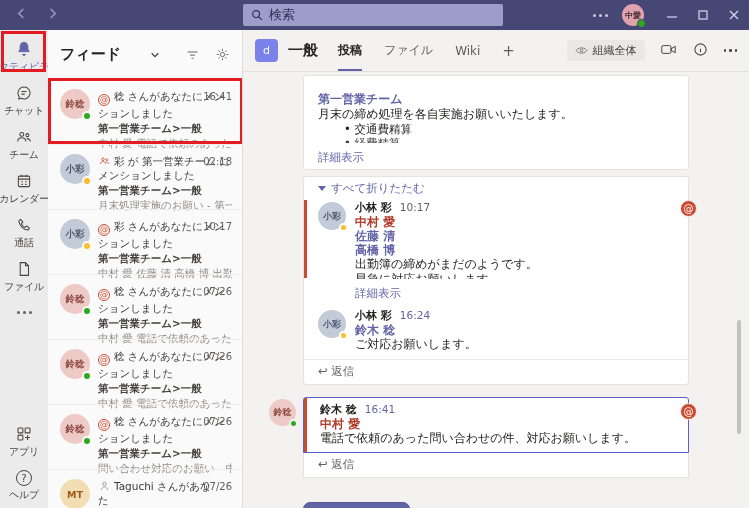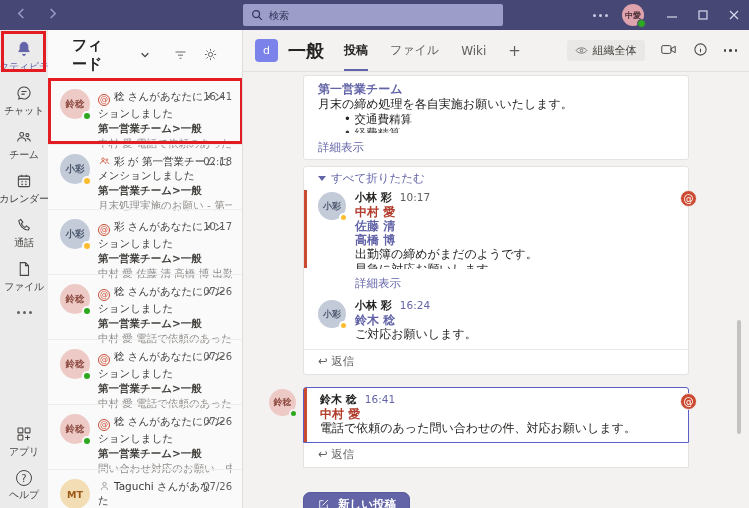--- a/index.html
+++ b/index.html
@@ -5,21 +5,21 @@
   * { box-sizing: border-box; margin: 0; padding: 0; }
   html,body { width:749px; height:508px; overflow:hidden; }
   body { font-family:"DejaVu Sans","Liberation Sans",sans-serif; font-size:12px; color:#252423; background:#fff; position:relative; }
 
   
   .titlebar { height:30px; background:#464775; display:flex; align-items:center; position:relative; }
   .nav-arrows { display:flex; gap:20px; margin-left:16px; }
   .nav-arrow svg { width:11px; height:11px; stroke:#9b9cc6; stroke-width:1.6; fill:none; }
   .searchbox { position:absolute; left:243px; top:4px; width:260px; height:22px; background:#9d; background:#9c9ec9; border-radius:2px; display:flex; align-items:center; padding:0 8px; gap:6px; }
   .searchbox svg { width:12px; height:12px; stroke:#30315c; stroke-width:1.6; fill:none; flex-shrink:0; }
-  .searchbox input { background:transparent; border:none; outline:none; font-size:10px; color:#26274a; width:100%; font-family:Liberation Sans, sans-serif; }
+  .searchbox input { background:transparent; border:none; outline:none; font-size:13px; color:#26274a; width:100%; font-family:Liberation Serif, serif; }
   .searchbox input::placeholder { color:#2e2f55; opacity:1; }
   .tb-right { margin-left:auto; display:flex; align-items:center; height:100%; }
   .tb-dots { display:flex; gap:3px; margin-right:14px; }
   .tb-dots i, .dots i { width:3px; height:3px; border-radius:50%; background:#c9cae3; display:block; }
   .tb-avatar { width:22px; height:22px; border-radius:50%; background:#dfa3ad; color:#4c2f36; font-size:8px; font-weight:bold; display:flex; align-items:center; justify-content:center; position:relative; margin-right:12px; }
   .tb-avatar .presence { position:absolute; right:-2px; bottom:-2px; width:9px; height:9px; border-radius:50%; border:1.5px solid #464775; }
   .presence-available { background:#2ea81f; }
   .presence-away { background:#fbbc2e; }
   .win-btn { width:31px; height:30px; display:flex; align-items:center; justify-content:center; }
   .win-btn svg { width:10px; height:10px; stroke:#d8d9ec; stroke-width:1.2; fill:none; }
@@ -37,21 +37,21 @@
   .rail-dots { height:26px; display:flex; align-items:center; }
   .rail-dots .dots { display:flex; gap:3px; }
   .rail-dots .dots i { background:#616161; }
   .rail-spacer { flex:1; }
   .help-glyph { width:16px; height:16px; border:1.3px solid #484644; border-radius:50%; display:flex; align-items:center; justify-content:center; font-size:10px; color:#484644; }
   .help-glyph::before { content:"?"; }
   .redbox-rail { position:absolute; left:1px; top:1px; width:45px; height:41px; border:3px solid #e31b23; z-index:6; pointer-events:none; }
 
   
   .feed { width:195px; background:#fafafa; border-right:1px solid #dfdedd; position:relative; overflow:hidden; flex-shrink:0; }
-  .feed-header { height:49px; display:flex; align-items:center; padding:0 24px;gap:23px; }
+  .feed-header { height:49px; display:flex; align-items:center; padding:0 12px;gap:23px; }
   .feed-title { font-size:15px; font-weight:bold; color:#252423; }
   .feed-chevron svg { width:10px; height:10px; stroke:#484644; stroke-width:1.6; fill:none; margin-left:6px; margin-top:4px; }
   .feed-hicons { margin-left:auto; display:flex; gap:15px; align-items:center; }
   .feed-hicons svg { width:15px; height:15px; stroke:#605e5c; stroke-width:1.5; fill:none; }
   .feed-item { height:65px; padding:9px 10px 0 12px; display:flex; position:relative; border-top:1px solid #efeeed; cursor:pointer; }
   .feed-item:first-of-type { border-top:none; }
   .fi-avatar { width:30px; height:30px; border-radius:50%; font-size:9.5px; font-weight:bold; display:flex; align-items:center; justify-content:center; position:relative; flex-shrink:0; margin-right:8px; }
   .av-pink { background:#edcac6; color:#8d4a41; }
   .av-slate { background:#c3cbd9; color:#4e5a6e; }
   .av-tan  { background:#f3ddb5; color:#9c5a17; }
@@ -64,38 +64,38 @@
   .fi-title svg.gray { stroke:#8a8886; }
   .fi-time { position:absolute; top:11px; right:10px; font-size:10px; color:#605e5c; }
   .fi-channel { font-size:10.5px; font-weight:600; color:#45433f; margin-top:2px; white-space:nowrap; overflow:hidden; }
   .fi-preview { font-size:10.5px; color:#8f8d8b; margin-top:1px; white-space:nowrap; overflow:hidden; }
   .redbox-feed { position:absolute; left:0; top:48px; width:195px; height:66px; border:3px solid #e31b23; z-index:6; pointer-events:none; }
 
   
   .main { flex:1; background:#f3f2f1; position:relative; overflow:hidden; }
   .ch-header { height:42px; display:flex; align-items:center; padding:0 12px; border-bottom:1px solid #e3e1df; }
   .team-logo { width:23px; height:23px; border-radius:4px; background:#7b83eb; color:#fff; font-size:11px; display:flex; align-items:center; justify-content:center; flex-shrink:0; cursor:pointer; }
-  .ch-name { font-size:18px; font-weight:bold; margin-left:10px; }
+  .ch-name { font-size:15px; font-weight:bold; margin-left:10px; }
   .ch-tabs { display:flex; gap:22px; margin-left:20px; align-items:center; height:100%; }
   .ch-tab { font-size:12px; color:#605e5c; height:100%; display:flex; align-items:center; position:relative; cursor:pointer; }
   .ch-tab.active { color:#252423; font-weight:bold; }
   .ch-tab.active::after { content:""; position:absolute; bottom:0; left:0; right:0; height:2.5px; background:#6264a7; }
   .tab-add { font-size:15px; color:#605e5c; cursor:pointer; }
   .ch-right { margin-left:auto; display:flex; align-items:center; gap:15px; }
   .org-pill { display:flex; align-items:center; gap:5px; background:#e9e8e6; border-radius:3px; padding:3px 8px; font-size:11px; color:#45433f; cursor:pointer; }
   .org-pill svg { width:13px; height:11px; stroke:#605e5c; stroke-width:1.4; fill:none; }
   .ch-icon svg { width:17px; height:15px; stroke:#484644; stroke-width:1.4; fill:none; }
   .ch-dots { display:flex; gap:3px; }
   .ch-dots i { width:2.5px; height:2.5px; border-radius:50%; background:#484644; display:block; }
 
   .messages { position:absolute; top:42px; left:0; right:0; bottom:0; padding-left:60px; }
   .msg-col { width:386px; }
   .card { background:#fff; border:1px solid #e5e3e1; border-radius:3px; }
 
-  .thread1 { margin-top:3px; padding:6px 14px 4px; }
+  .thread1 { margin-top:3px; padding:16px 14px 4px; }
   .t1-mention { color:#6264a7; font-weight:600; font-size:12px; line-height:15px; cursor:pointer; }
   .t1-body { font-size:12px; line-height:15px; }
   .t1-bullet { font-size:11.5px; line-height:14px; padding-left:26px; }
   .t1-bullet::before { content:"•  "; }
   .clip { height:7px; overflow:hidden; color:#3b3a39; }
   .show-more { color:#6264a7; font-size:11.5px; line-height:15px; margin-top:7px; cursor:pointer; }
 
   .thread2 { margin-top:6px; }
   .collapse-row { padding:4px 14px 2px; color:#6264a7; font-size:11.5px; display:flex; align-items:center; gap:5px; cursor:pointer; }
   .chev-sm { width:0; height:0; border-left:4px solid transparent; border-right:4px solid transparent; border-top:5px solid #6264a7; }

